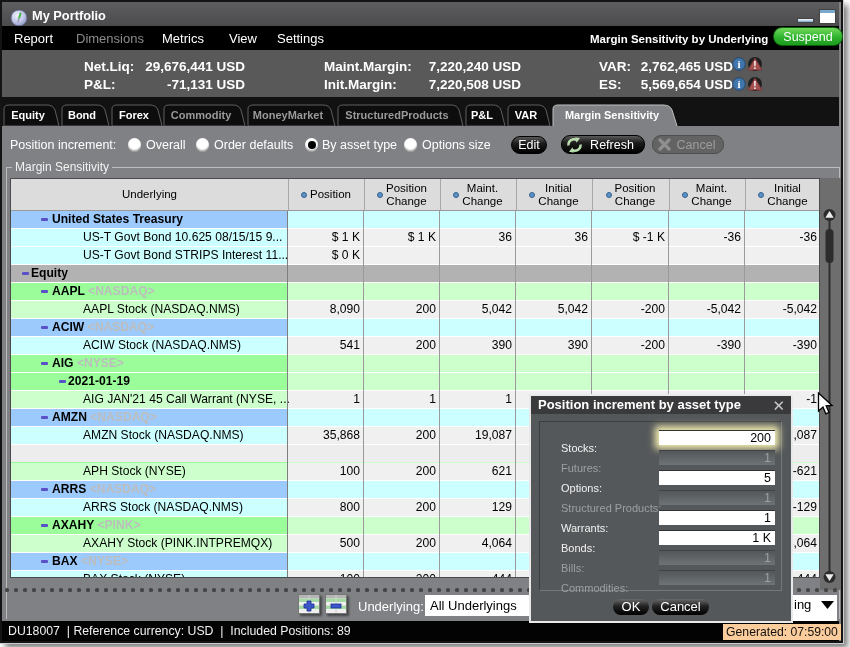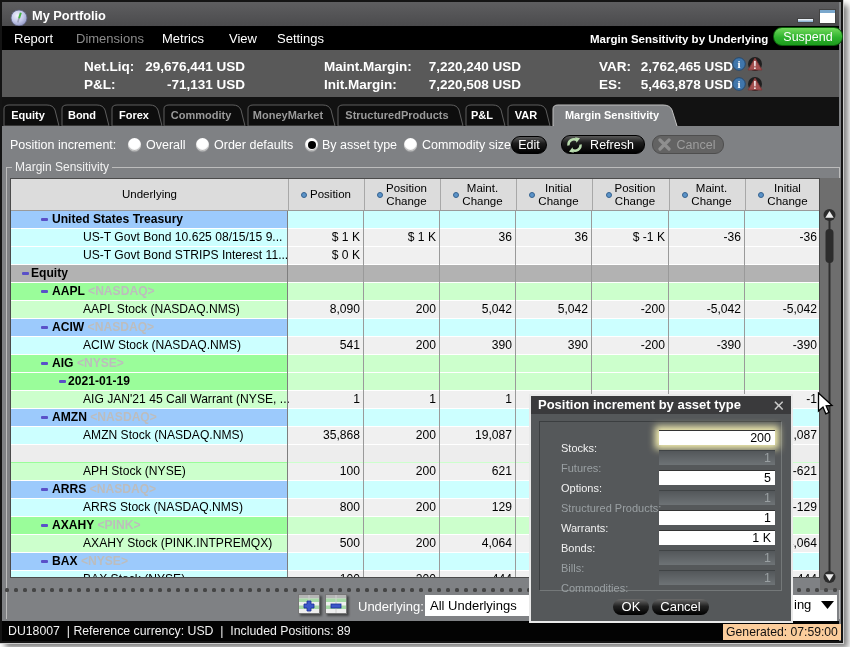--- a/index.html
+++ b/index.html
@@ -106,21 +106,21 @@
       <div style="left:100px;top:9px;width:143px;text-align:right;">29,676,441 USD</div>
   <div style="left:82px;top:27px;">P&amp;L:</div>
       <div style="left:100px;top:27px;width:143px;text-align:right;">-71,131 USD</div>
   <div style="left:322px;top:9px;">Maint.Margin:</div>
       <div style="left:410px;top:9px;width:109px;text-align:right;">7,220,240 USD</div>
   <div style="left:322px;top:27px;">Init.Margin:</div>
       <div style="left:410px;top:27px;width:109px;text-align:right;">7,220,508 USD</div>
   <div style="left:597px;top:9px;">VAR:</div>
       <div style="left:620px;top:9px;width:111px;text-align:right;">2,762,465 USD</div>
   <div style="left:597px;top:27px;">ES:</div>
-      <div style="left:620px;top:27px;width:111px;text-align:right;">5,463,878 USD</div>
+      <div style="left:620px;top:27px;width:111px;text-align:right;">5,569,654 USD</div>
   <svg class="abs" style="left:730px;top:6px;" width="32" height="16" viewBox="0 0 32 16">
     <circle cx="7" cy="8" r="6.3" fill="#4076ab" stroke="#24486e"></circle>
     <text x="7" y="12" text-anchor="middle" font-size="11" font-weight="bold" font-family="Liberation Serif, serif" fill="#fff">i</text>
     <circle cx="23" cy="8" r="7" fill="#1f1f1f"></circle>
     <path d="M23 2 L30 14 L16 14 Z" fill="#a25050" stroke="#7a3535" stroke-width="0.8"></path>
     <text x="23" y="12.8" text-anchor="middle" font-size="10" font-weight="bold" fill="#fff">!</text>
   </svg>
   <svg class="abs" style="left:730px;top:26px;" width="32" height="16" viewBox="0 0 32 16">
     <circle cx="7" cy="8" r="6.3" fill="#4076ab" stroke="#24486e"></circle>
     <text x="7" y="12" text-anchor="middle" font-size="11" font-weight="bold" font-family="Liberation Serif, serif" fill="#fff">i</text>
@@ -154,21 +154,21 @@
     </div>
 <div id="panel"></div>
 <div class="tbtext" style="left:10px;top:138px;">Position increment:</div>
 <div class="radio" style="left:128px;top:138px;"></div>
     <div class="tbtext" style="left:146px;top:138px;">Overall</div>
 <div class="radio" style="left:196px;top:138px;"></div>
     <div class="tbtext" style="left:214px;top:138px;">Order defaults</div>
 <div class="radio sel" style="left:305px;top:138px;"></div>
     <div class="tbtext" style="left:322px;top:138px;">By asset type</div>
 <div class="radio" style="left:404px;top:138px;"></div>
-    <div class="tbtext" style="left:422px;top:138px;">Commodity size</div>
+    <div class="tbtext" style="left:422px;top:138px;">Options size</div>
 <div class="pill" style="left:511px;top:136px;width:36px;height:18px;line-height:17px;">Edit</div>
 <div class="pill" style="left:561px;top:135px;width:84px;height:19px;line-height:18px;padding-left:18px;">Refresh</div>
 <svg class="abs" style="left:566px;top:137px;z-index:2;" width="17" height="16" viewBox="0 0 17 16">
   <path d="M2.5 8.5 A5.5 5.5 0 0 1 11 3.2" fill="none" stroke="#b9dcae" stroke-width="2.4"></path>
   <path d="M14.5 7.5 A5.5 5.5 0 0 1 6 12.8" fill="none" stroke="#b9dcae" stroke-width="2.4"></path>
   <path d="M9.2 0.2 L14 1.2 L10.5 5.8 Z" fill="#b9dcae"></path>
   <path d="M7.8 15.8 L3 14.8 L6.5 10.2 Z" fill="#b9dcae"></path>
 </svg>
 <div class="pill" style="left:652px;top:135px;width:72px;height:19px;line-height:18px;background:#636363;border:1px solid #4e4e4e;color:#9d9d9d;padding-left:16px;">Cancel</div>
 <svg class="abs" style="left:658px;top:138px;z-index:2;" width="13" height="13" viewBox="0 0 13 13">

